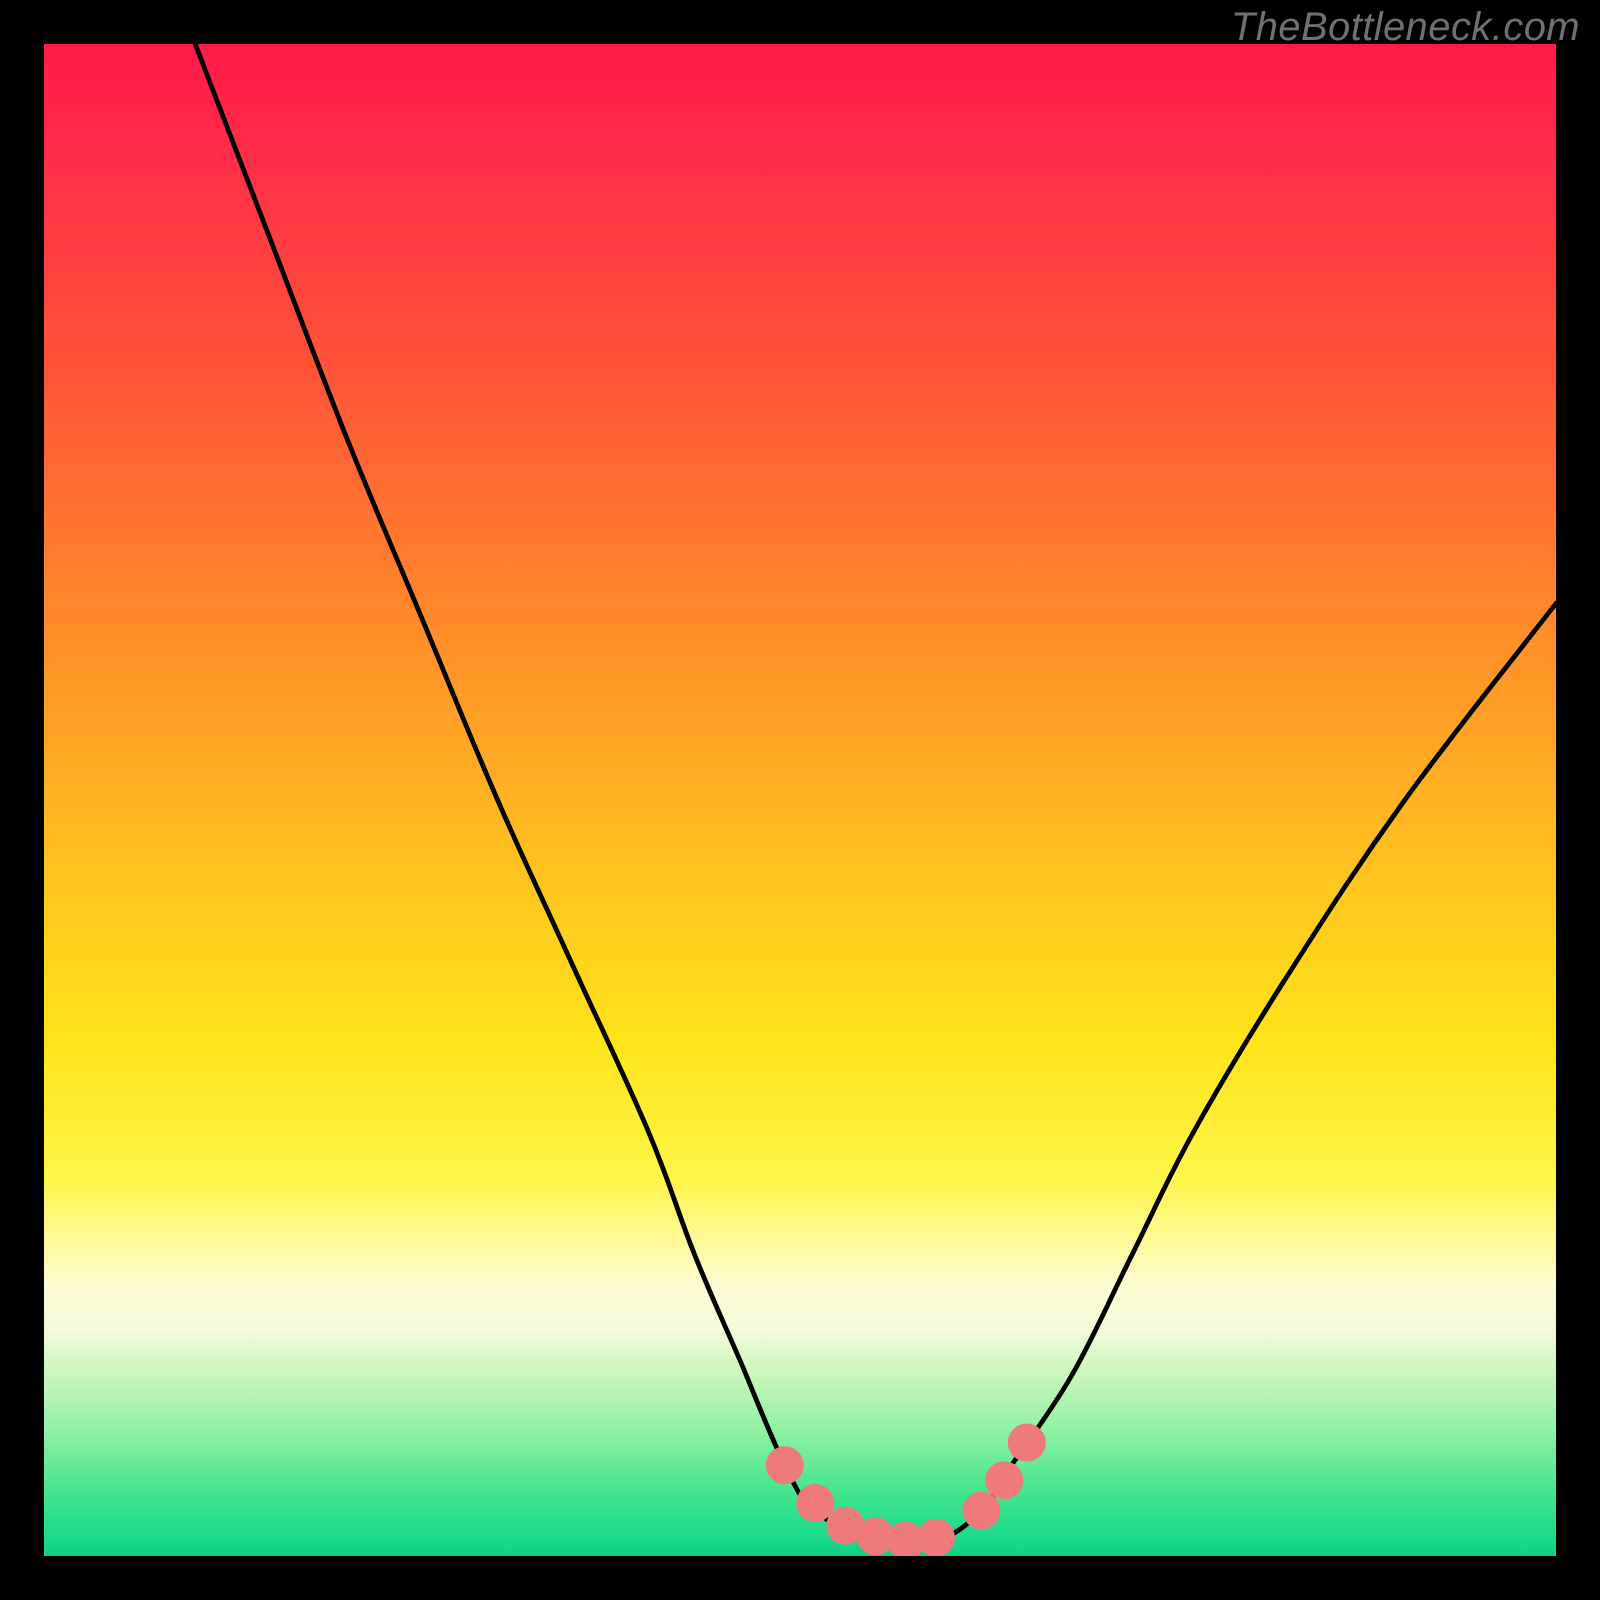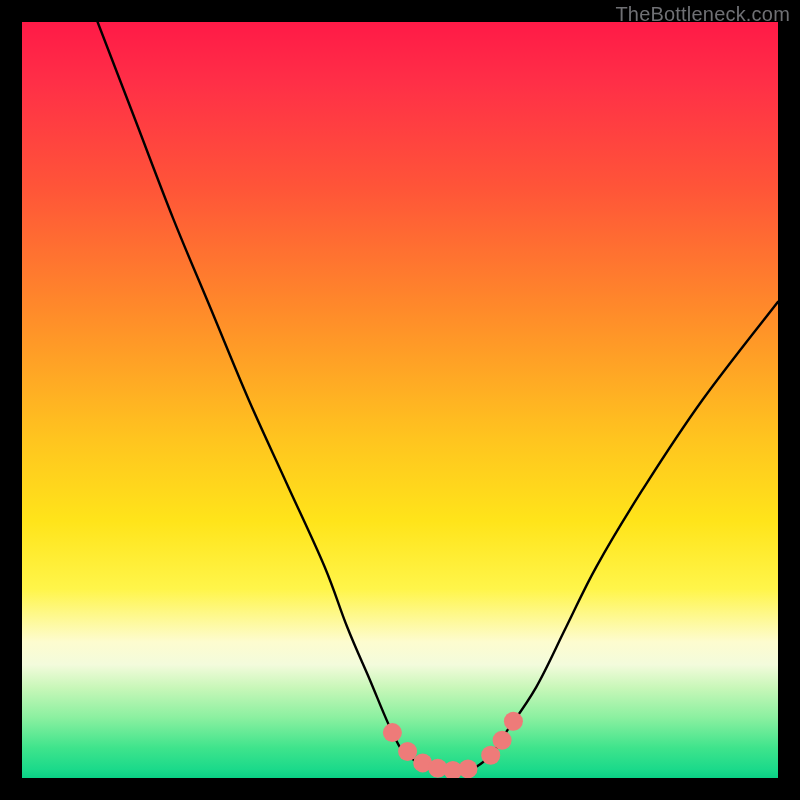--- a/index.html
+++ b/index.html
@@ -53,20 +53,21 @@
     position: absolute;
     inset: 0;
   }
   .watermark {
     position: absolute;
     top: 3px;
     right: 10px;
     color: #6f7074;
     font-size: 20px;
     letter-spacing: 0.2px;
+    font-style: italic;
   }
 </style>
 </head>
 <body>
 
 <div class="frame">
 
   <div class="watermark">TheBottleneck.com</div>
 
   <div class="plot-area">

